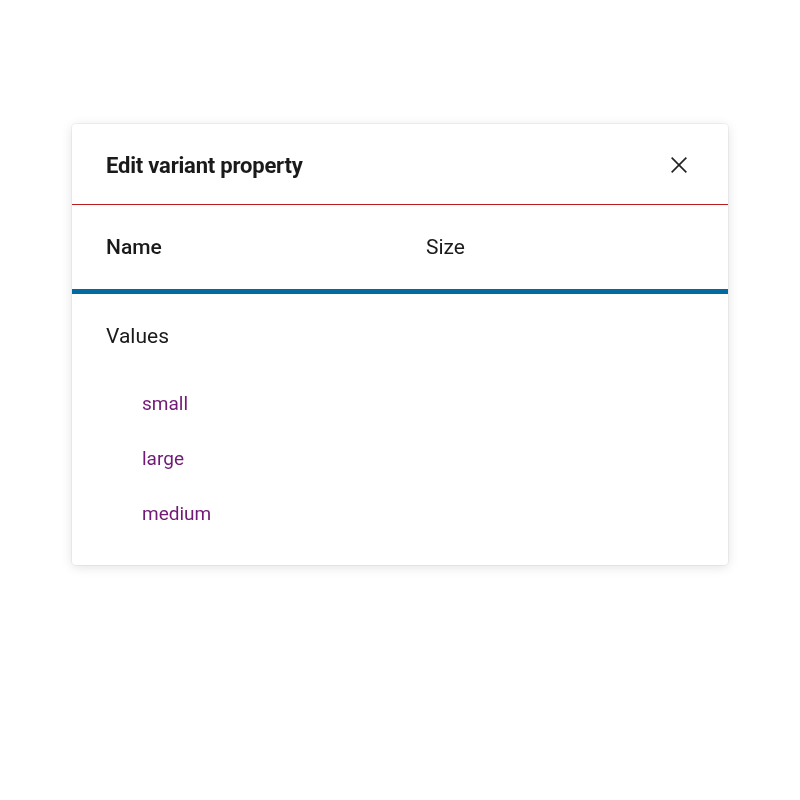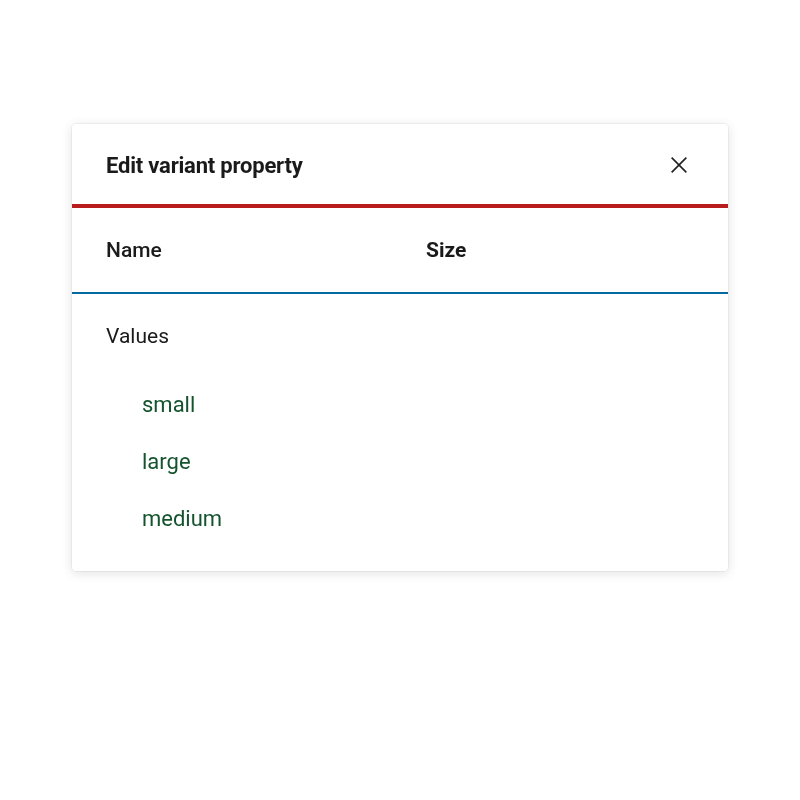--- a/index.html
+++ b/index.html
@@ -21,21 +21,21 @@
       width: 656px;
       background: #ffffff;
       border-radius: 4px;
       box-shadow: 0 2px 12px rgba(0,0,0,0.12), 0 0 0 1px rgba(0,0,0,0.04);
     }
     .modal-header {
       display: flex;
       align-items: center;
       justify-content: space-between;
       padding: 26px 34px 24px 34px;
-      border-bottom: 4px solid #b91c1c;
+      border-bottom: 1px solid #b91c1c;
     }
     .modal-title {
       font-size: 22px;
       font-weight: 700;
       color: #1a1a1a;
       letter-spacing: -0.2px;
     }
     .close-btn {
       background: none;
       border: none;
@@ -49,52 +49,52 @@
     .close-btn svg {
       width: 22px;
       height: 22px;
       stroke: #222;
       stroke-width: 1.8;
     }
     .name-row {
       display: flex;
       align-items: center;
       padding: 30px 34px;
-      border-bottom: 2px solid #0369a1;
+      border-bottom: 5px solid #0369a1;
       gap: 42px;
     }
     .name-label {
       font-size: 21px;
       font-weight: 500;
       color: #1a1a1a;
       width: 310px;
     }
     .name-input {
       font-size: 21px;
-      font-weight: 700;
+      font-weight: 400;
       color: #1a1a1a;
       border: none;
       outline: none;
       background: transparent;
       font-family: inherit;
       flex: 1;
     }
     .values-section {
       padding: 30px 34px 24px 34px;
     }
     .values-heading {
       font-size: 21px;
       font-weight: 400;
       color: #1a1a1a;
       margin-bottom: 28px;
     }
     .value-item {
-      font-size: 22px;
+      font-size: 19px;
       font-weight: 400;
-      color: #14532d;
+      color: #701a75;
       padding: 16px 0 16px 36px;
       cursor: pointer;
     }
   </style>
 </head>
 <body>
 
 <div class="modal">
   <div class="modal-header">
     <div class="modal-title">Edit variant property</div>

